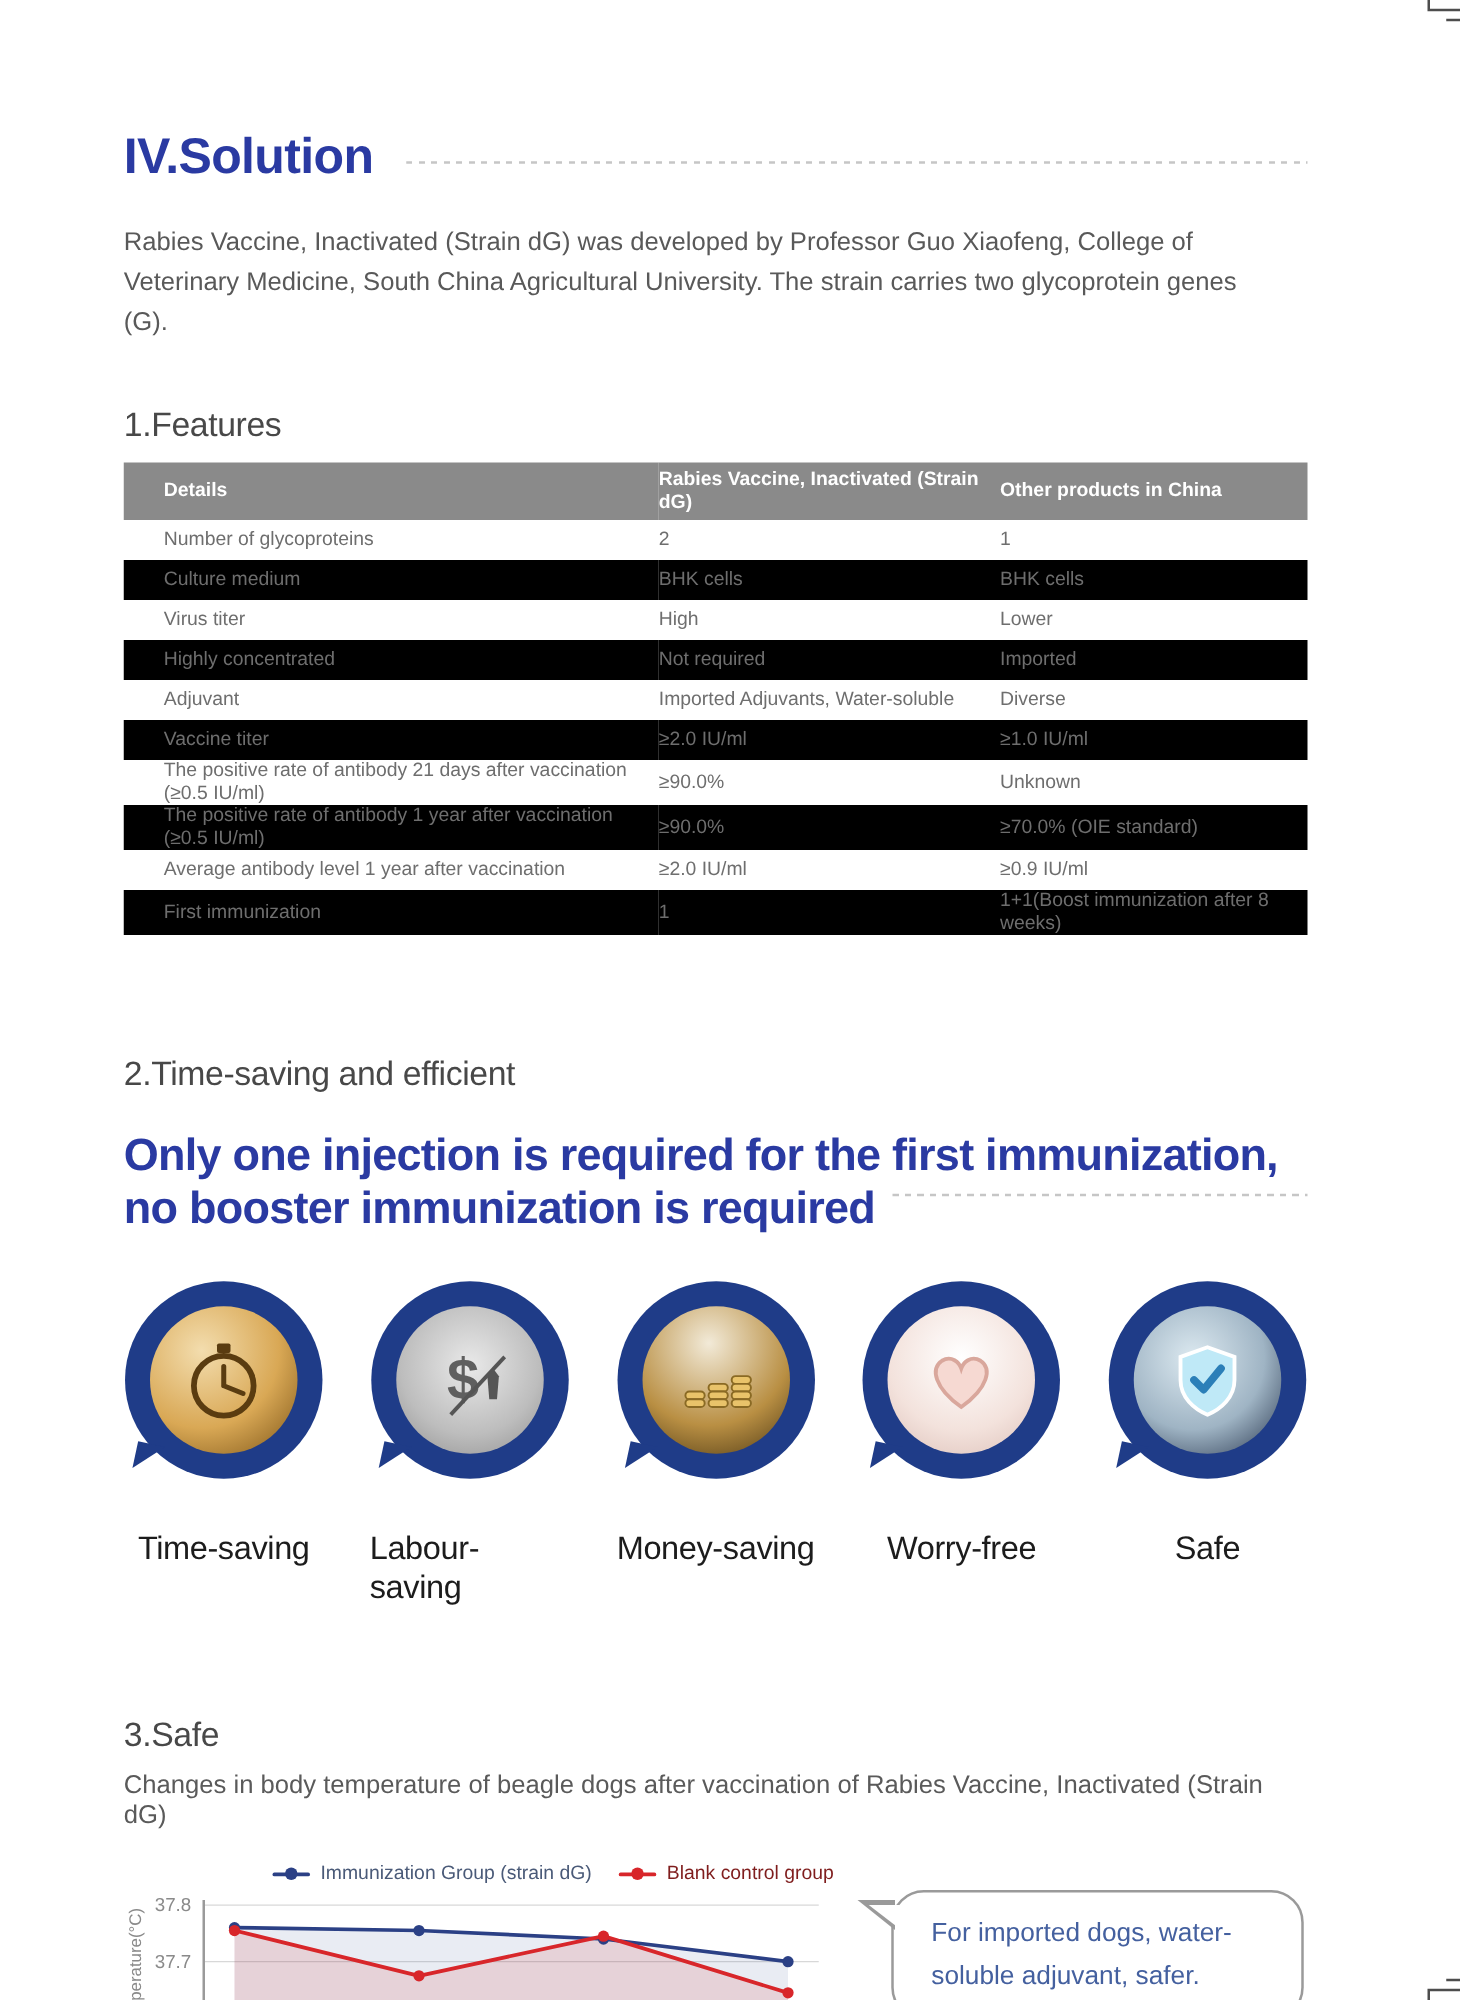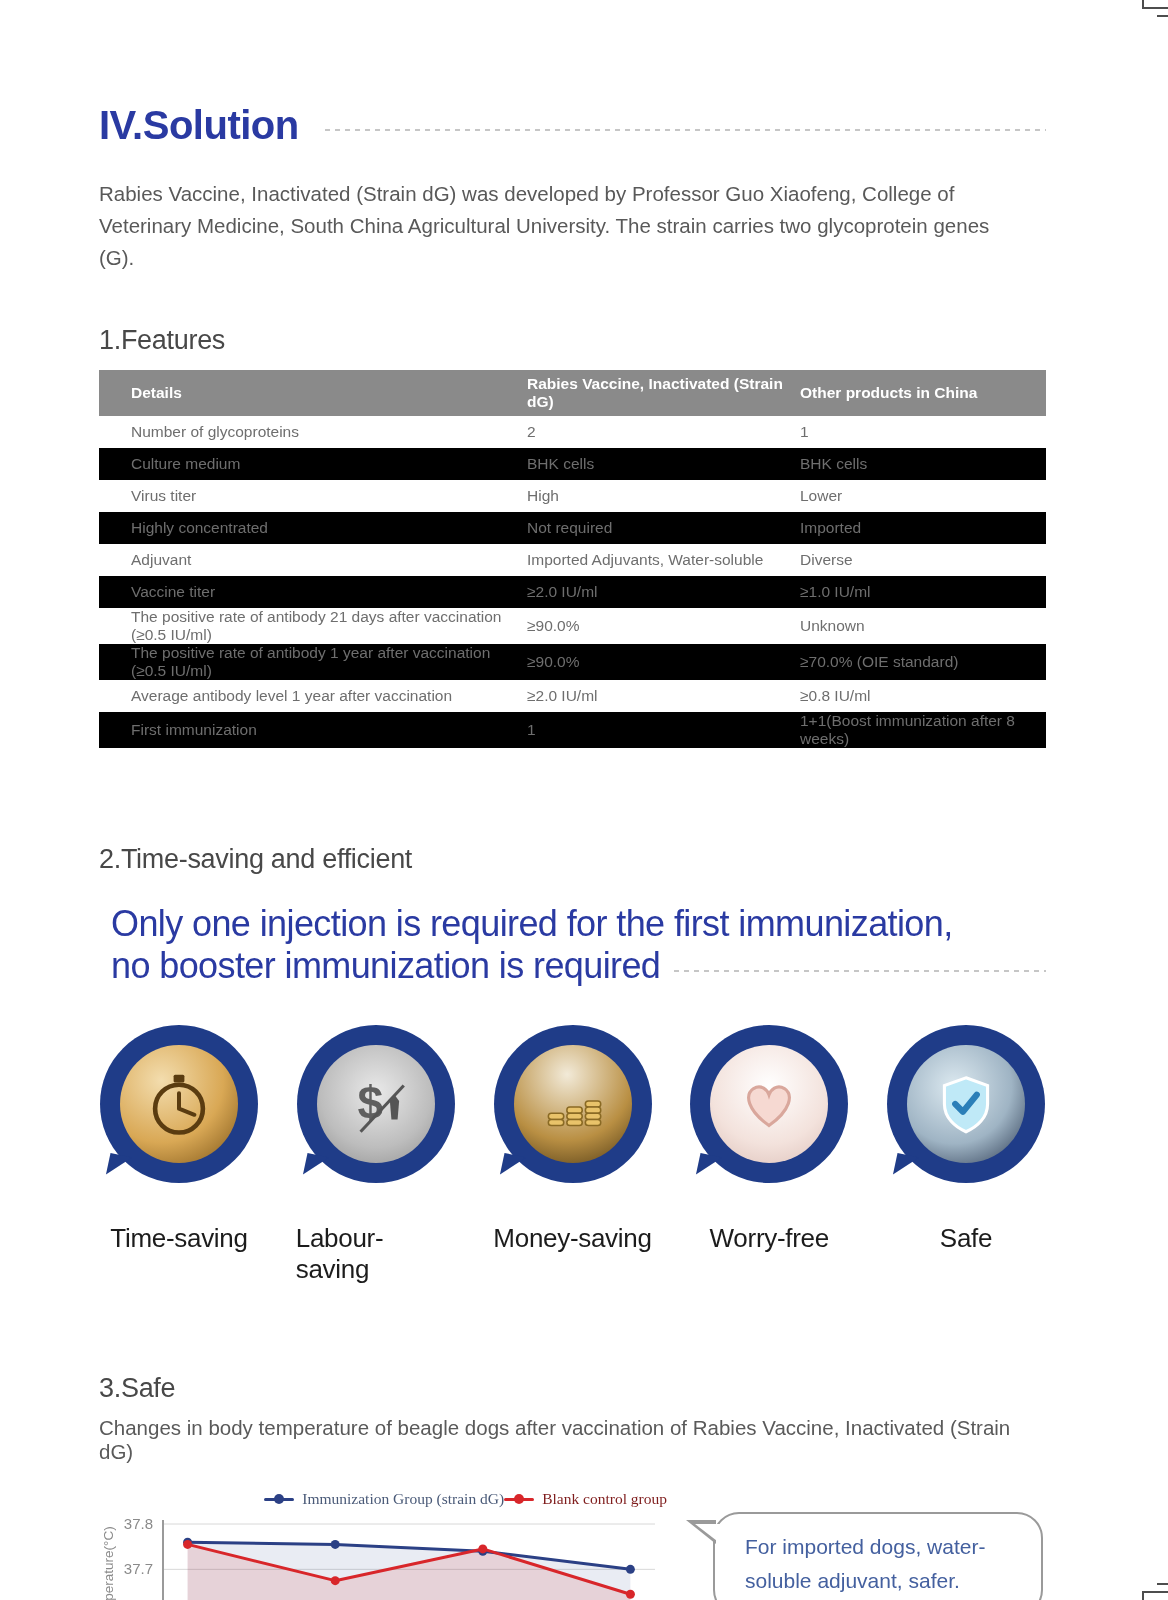--- a/index.html
+++ b/index.html
@@ -39,23 +39,23 @@
   table.features th {
     background:#8a8a8a; color:#fff; font-weight:bold; text-align:left;
     height:46px; vertical-align:middle; padding:0 10px 0 0;
   }
   table.features th:first-child, table.features td:first-child { padding-left:32px; }
   table.features td { height:32px; vertical-align:middle; color:#6e6e6e; padding:0 10px 0 0; }
   table.features tr.alt td { background:#000000; }
 
   
   .ts-h { margin-top:96px; }
-  .headline { margin-top:28px; color:#2a3aa2; font-weight:normal; font-size:36px; letter-spacing:-0.6px; line-height:1.18;margin-left:12px; }
+  .headline { margin-top:28px; color:#2a3aa2; font-weight:bold; font-size:36px; letter-spacing:-0.6px; line-height:1.18; }
   .headline .line { white-space:nowrap; }
-  .headline .line2 { display:flex; align-items:center; }
+  .headline .line2 { display:flex; align-items:flex-start; }
   .headline .dotline { margin-left:14px; margin-top:10px; min-width:120px; }
 
   
   .benefits { display:flex; justify-content:space-between; margin-top:38px; }
   .benefit { width:160px; display:flex; flex-direction:column; align-items:center; }
   .bubble-circle {
     position:relative; width:158px; height:158px; border-radius:50%;
     background:#1f3c88; display:flex; align-items:center; justify-content:center;
   }
   .bubble-circle::after { 
@@ -71,21 +71,21 @@
   .photo.worry  { background:radial-gradient(circle at 50% 35%, #ffffff, #f3e2dc 60%, #dcc0b8); }
   .photo.safe   { background:radial-gradient(circle at 40% 35%, #dce9f0, #9fb4c4 55%, #27354d); }
   .benefit-label { margin-top:40px; font-size:26px; color:#1c1c1c; letter-spacing:-0.3px; }
 
   
   .safe-h { margin-top:88px; }
   .safe-sub { margin-top:12px; font-size:20.5px; color:#5a5a5a; }
 
   .chart-row { display:flex; margin-top:26px; align-items:flex-start; }
   .chart-block { width:578px; }
-  .legend { display:flex; justify-content:flex-end; padding-right:10px; margin-bottom:2px;font-family:Liberation Serif, serif; }
+  .legend { display:flex; justify-content:flex-end; gap:22px; padding-right:10px; margin-bottom:2px; }
   .legend-item { display:flex; align-items:center; gap:8px; font-size:15.5px; }
   .legend-marker { position:relative; width:30px; height:3px; border-radius:2px; }
   .legend-marker i { position:absolute; left:50%; top:50%; width:10px; height:10px; border-radius:50%; transform:translate(-50%,-50%); display:block; }
 
   .callout {
     position:relative; margin-left:36px; margin-top:22px; width:330px;
     border:2px solid #9a9a9a; border-radius:26px; background:#fff;
     padding:16px 24px 16px 30px; font-size:21px; line-height:1.62; color:#44609f;
   }
   .callout::before {
@@ -168,21 +168,21 @@
           <td>Unknown</td>
         </tr>
         <tr class="alt">
           <td>The positive rate of antibody 1 year after vaccination (≥0.5 IU/ml)</td>
           <td>≥90.0%</td>
           <td>≥70.0% (OIE standard)</td>
         </tr>
         <tr>
           <td>Average antibody level 1 year after vaccination</td>
           <td>≥2.0 IU/ml</td>
-          <td>≥0.8 IU/ml</td>
+          <td>≥0.9 IU/ml</td>
         </tr>
         <tr class="alt">
           <td>First immunization</td>
           <td>1</td>
           <td>1+1(Boost immunization after 8 weeks)</td>
         </tr>
       </tbody>
   </table>
 
   <h2 class="section-h ts-h">2.Time-saving and efficient</h2>

